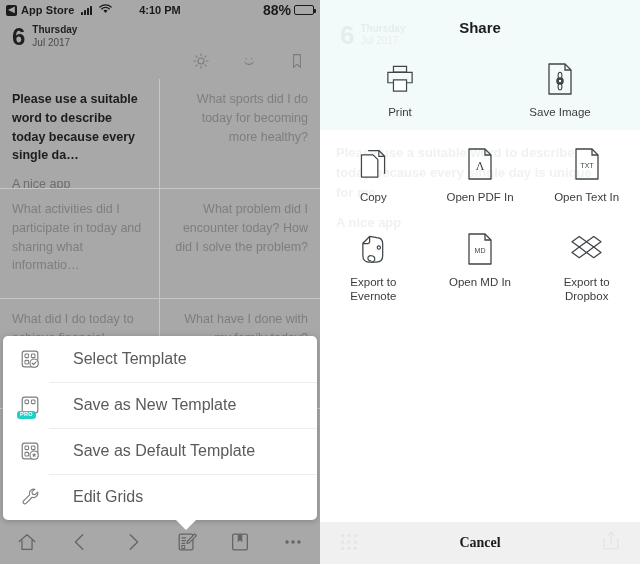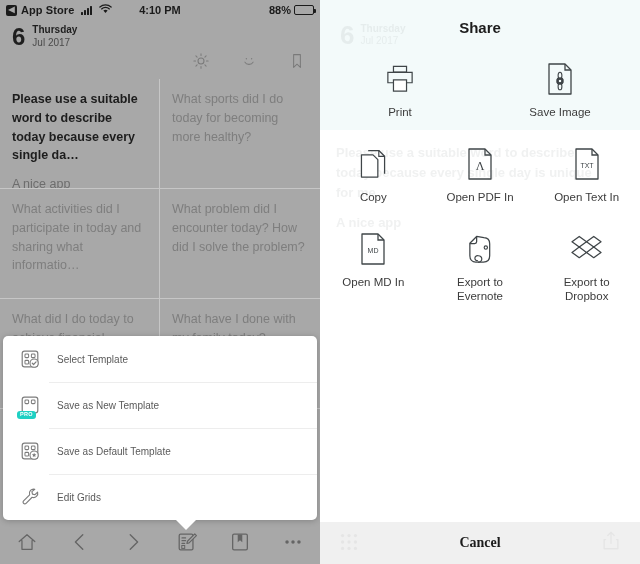--- a/index.html
+++ b/index.html
@@ -36,21 +36,21 @@
   .sb-bars i:nth-child(2){height:5px}
   .sb-bars i:nth-child(3){height:7px}
   .sb-bars i:nth-child(4){height:9px}
   .sb-wifi { margin-left: 3px; font-size: 11px; line-height: 1; }
   .sb-time {
     position: absolute; left: 0; right: 0; text-align: center;
     font-size: 11px; font-weight: 600; color: #1b1b1b;
   }
   .sb-right {
     margin-left: auto; display: flex; align-items: center; gap: 3px;
-    font-size: 11px; font-weight: 600;
+    font-size: 14px; font-weight: 600;
   }
   .battery {
     width: 20px; height: 10px; border: 1px solid #1b1b1b; border-radius: 2px;
     position: relative; padding: 1px;
   }
   .battery::after {
     content:""; position:absolute; right:-3px; top:3px; width:2px; height:4px;
     background:#1b1b1b; border-radius: 0 1px 1px 0;
   }
   .battery .fill { height: 100%; background:#1b1b1b; border-radius: 1px; }
@@ -73,21 +73,21 @@
   .grid {
     position: absolute; top: 79px; left: 0; width: 320px; bottom: 44px;
     display: grid; grid-template-columns: 1fr 1fr; grid-auto-rows: 110px;
   }
   .cell {
     border-right: 1px solid rgba(255,255,255,.35);
     border-bottom: 1px solid rgba(255,255,255,.35);
     padding: 11px 12px 0 12px;
     overflow: hidden;
   }
-  .cell:nth-child(2n) { border-right: none; }
+  .cell:nth-child(2n) { border-right: none; text-align: right; }
   .cell .q {
     font-size: 12.5px; line-height: 1.5; color: #7e7e7e;
   }
   .cell.filled .q { color: #1d1d1d; font-weight: 600; }
   .cell .a { font-size: 12.5px; line-height: 1.5; color: #6d6d6d; margin-top: 10px; }
 
   
   .popup {
     position: absolute; left: 3px; bottom: 44px; width: 314px;
     background: #fff; border-radius: 5px;
@@ -101,21 +101,21 @@
   }
   .menu-item {
     display: flex; align-items: center; height: 46px; padding: 0 0 0 16px;
     position: relative;
   }
   .menu-item + .menu-item::before {
     content:""; position:absolute; top:0; left: 46px; right: 0; height:1px;
     background: #ededed;
   }
   .menu-icon { width: 22px; height: 22px; flex: 0 0 22px; position: relative; }
-  .menu-label { margin-left: 16px; font-size: 10px; color: #5a5a5a; }
+  .menu-label { margin-left: 32px; font-size: 16px; color: #5a5a5a; }
   .pro-badge {
     position: absolute; left: -2px; bottom: -3px;
     background: #1fd0c3; color: #fff; font-size: 5.5px; font-weight: 700;
     padding: 1.5px 3px; border-radius: 3px; letter-spacing: .3px; line-height: 1;
   }
 
   .bottom-bar {
     position: absolute; left: 0; bottom: 0; width: 320px; height: 44px;
     display: flex; align-items: center; justify-content: space-around;
     z-index: 10;
@@ -423,38 +423,38 @@
               <text x="13" y="20" font-size="7" font-family="'Liberation Sans',sans-serif" fill="#3f4548" text-anchor="middle">TXT</text>
             </svg>
           </span>
           <span class="share-lbl">Open Text In</span>
         </div>
       </div>
 
       <div class="share-row">
         <div class="share-item">
           <span class="share-ico">
-            <svg viewBox="0 0 26 32" width="26" height="32">
-              <path d="M2 1h16l6 6v24H2z" stroke="#3f4548" stroke-width="1.3" fill="none" stroke-linejoin="round"></path>
-              <path d="M18 1v6h6" stroke="#3f4548" stroke-width="1.3" fill="none"></path>
-              <text x="13" y="20" font-size="7" font-family="'Liberation Sans',sans-serif" fill="#3f4548" text-anchor="middle">MD</text>
-            </svg>
-          </span>
-          <span class="share-lbl">Open MD In</span>
-        </div>
-        <div class="share-item">
-          <span class="share-ico">
             <svg viewBox="0 0 30 32" width="29" height="31">
               <path d="M11 2.5 L4 9.5 v13 c0 4 2.5 6.5 6 6.5 h8 c4.5 0 6.5-2.5 6.5-6.5 V10 c0-4-2.5-6-6-6.2 L11 2.5z" stroke="#3f4548" stroke-width="1.3" fill="none" stroke-linejoin="round"></path>
               <path d="M11 2.5 V8 c0 1.2-.8 1.8-2 1.8 H4" stroke="#3f4548" stroke-width="1.3" fill="none" stroke-linejoin="round"></path>
               <circle cx="20.5" cy="14" r="1.7" stroke="#3f4548" stroke-width="1.2" fill="none"></circle>
               <path d="M12.5 29 a3.3 3.3 0 1 0 0-6.5 a2.6 2.6 0 1 0 0 5" stroke="#3f4548" stroke-width="1.2" fill="none"></path>
             </svg>
           </span>
           <span class="share-lbl">Export to Evernote</span>
+        </div>
+        <div class="share-item">
+          <span class="share-ico">
+            <svg viewBox="0 0 26 32" width="26" height="32">
+              <path d="M2 1h16l6 6v24H2z" stroke="#3f4548" stroke-width="1.3" fill="none" stroke-linejoin="round"></path>
+              <path d="M18 1v6h6" stroke="#3f4548" stroke-width="1.3" fill="none"></path>
+              <text x="13" y="20" font-size="7" font-family="'Liberation Sans',sans-serif" fill="#3f4548" text-anchor="middle">MD</text>
+            </svg>
+          </span>
+          <span class="share-lbl">Open MD In</span>
         </div>
         <div class="share-item">
           <span class="share-ico">
             <svg viewBox="0 0 32 30" width="31" height="29">
               <g stroke="#3f4548" stroke-width="1.3" fill="none" stroke-linejoin="round">
                 <path d="M8.5 1.5 L1 7 l7.5 5.5 L16 7z"></path>
                 <path d="M23.5 1.5 L31 7 l-7.5 5.5 L16 7z"></path>
                 <path d="M8.5 23.5 L1 18 l7.5-5.5 L16 18z"></path>
                 <path d="M23.5 23.5 L31 18 l-7.5-5.5 L16 18z"></path>
               </g>

